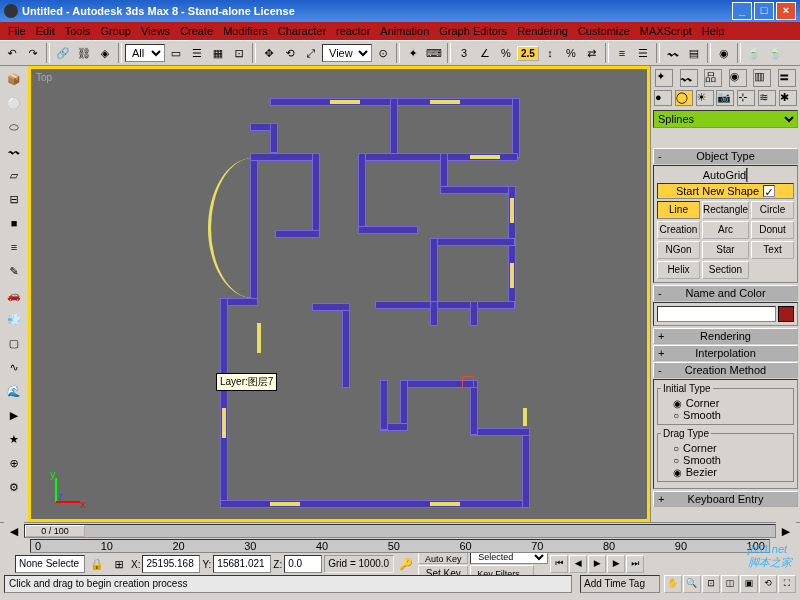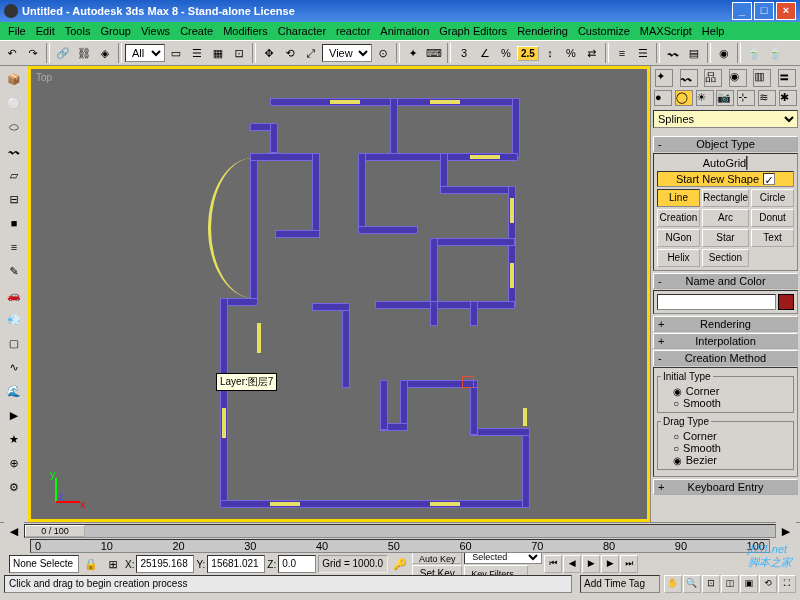--- a/index.html
+++ b/index.html
@@ -2,21 +2,21 @@
 <html><head>
 <meta charset="utf-8">
 <style>
 *{margin:0;padding:0;box-sizing:border-box;font-family:Tahoma,sans-serif;font-size:11px}
 body{background:#808080;width:800px;height:600px;overflow:hidden;position:relative}
 .titlebar{height:22px;background:linear-gradient(#1e5ec9,#4b8ce8);display:flex;align-items:center;color:#fff;font-weight:bold;padding:0 4px}
 .titlebar .ticon{width:14px;height:14px;background:#333;border-radius:50%;margin-right:4px}
 .titlebar .spacer{flex:1}
 .winbtn{width:20px;height:18px;background:#3c7de0;border:1px solid #fff;margin-left:2px;text-align:center;line-height:14px;color:#fff;font-weight:bold}
 .winbtn.close{background:#e05030}
-.menubar{height:18px;background:#22c55e;display:flex;align-items:center;padding:0 4px;gap:2px}
+.menubar{height:18px;background:#b91c1c;display:flex;align-items:center;padding:0 4px;gap:2px}
 .menubar span{padding:1px 4px;cursor:default}
 .toolbar{height:26px;background:#d6d3ce;border-top:1px solid #fff;border-bottom:1px solid #888;display:flex;align-items:center;padding:0 2px;gap:1px}
 .tbtn{width:20px;height:20px;background:#d6d3ce;border:1px solid #d6d3ce;display:flex;align-items:center;justify-content:center}
 .tsep{width:4px;height:20px;border-left:1px solid #888;border-right:1px solid #fff;margin:0 2px}
 .tsel{height:18px;background:#fff;border:1px inset #888;padding:0 2px;min-width:40px}
 .snap{background:#ffd040;border:1px outset #fff;padding:1px 3px;font-weight:bold;font-size:10px}
 .main{display:flex;height:456px}
 .ltb{width:28px;background:#d6d3ce;display:flex;flex-direction:column;align-items:center;padding-top:2px;gap:2px}
 .ltb .tbtn{width:22px;height:22px}
 .viewport{flex:1;background:#6b6b6b;position:relative;border:2px solid #000}
@@ -27,41 +27,41 @@
 .wall{position:absolute;background:#4838b0;border:1px solid #7868e0}
 .door{position:absolute;background:#e8e060}
 .layertip{position:absolute;top:305px;left:186px;background:#ffffe0;border:1px solid #000;padding:1px 3px;font-size:10px}
 .arc{position:absolute;border:3px solid #e8e060;border-radius:50%;border-right:none;border-top:none;border-bottom:none}
 .rpanel{width:150px;background:#d6d3ce;border-left:1px solid #888;padding:2px;overflow:hidden}
 .rtabs{display:flex;gap:2px;height:20px;align-items:center;justify-content:space-around;margin-bottom:2px}
 .rtab{width:18px;height:18px;border:1px solid #888}
 .rsubtabs{display:flex;gap:1px;height:18px;margin-bottom:2px;justify-content:space-around}
 .rsub{width:18px;height:16px;border:1px solid #888;background:#d6d3ce}
 .rsub.active{background:#ffd040}
-.rdrop{width:100%;height:18px;background:#fef9c3;border:1px inset #888;margin-bottom:8px}
+.rdrop{width:100%;height:18px;background:#84cc16;border:1px inset #888;margin-bottom:20px}
 .rollhdr{height:16px;background:#b0b0b0;border:1px outset #fff;text-align:center;line-height:14px;margin-bottom:1px;position:relative}
 .rollhdr .pm{position:absolute;left:4px}
 .rollbody{background:#d6d3ce;border:1px inset #888;padding:3px;margin-bottom:2px}
 .btngrid{display:grid;grid-template-columns:1fr 1fr 1fr;gap:2px}
 .rbtn{height:18px;background:#d6d3ce;border:1px outset #fff;text-align:center;line-height:16px;font-size:10px}
 .rbtn.active{background:#ffd040;border:1px inset #888}
 .autogrid{text-align:center;margin-bottom:2px;font-size:10px}
 .startshape{background:#ffd040;border:1px inset #888;padding:1px;text-align:center;font-size:10px;margin-bottom:2px;display:flex;align-items:center;justify-content:center;gap:4px}
 .colorrow{display:flex;gap:2px;align-items:center}
 .colorbox{width:100%;height:16px;background:#fff;border:1px inset #888}
 .swatch{width:18px;height:16px;background:#9e1a1a;border:1px solid #000}
 .fieldset{border:1px solid #888;padding:3px;margin-bottom:3px}
 .fieldset legend{font-size:10px;padding:0 2px}
 .radio{display:flex;align-items:center;gap:4px;font-size:10px;margin-left:12px}
 .bottom{height:78px;background:#d6d3ce;border-top:1px solid #888}
 .timeslider{height:16px;display:flex;align-items:center;padding:0 4px}
 .slider{flex:1;height:14px;background:#c0c0c0;border:1px inset #888;position:relative}
 .thumb{position:absolute;left:0;width:60px;height:12px;background:#d6d3ce;border:1px outset #fff;text-align:center;font-size:9px;line-height:10px}
 .ruler{height:14px;background:#c8c8c8;border:1px inset #888;margin:0 30px;position:relative;font-size:8px;display:flex;justify-content:space-between;padding:0 4px;align-items:flex-end}
-.statusrow{display:flex;align-items:center;gap:2px;padding:2px 9px;height:22px}
+.statusrow{display:flex;align-items:center;gap:2px;padding:2px 15px;height:22px}
 .statbox{height:18px;background:#fff;border:1px inset #888;padding:0 3px;line-height:16px;font-size:10px}
 .coordlbl{font-size:10px}
 .prompt{height:18px;background:#e8e8e8;border:1px inset #888;padding:0 4px;line-height:16px;font-size:10px;margin:0 4px}
 .watermark{position:absolute;right:8px;bottom:30px;color:#2bb0ff;font-size:14px;font-style:italic;opacity:.9}
 .navbtns{display:flex;gap:1px}
 .navbtn{width:18px;height:18px;background:#d6d3ce;border:1px outset #fff;text-align:center;line-height:14px;font-size:9px}
 .chk{width:12px;height:12px;border:1px inset #888;background:#fff}
 </style>
 </head>
 <body>

